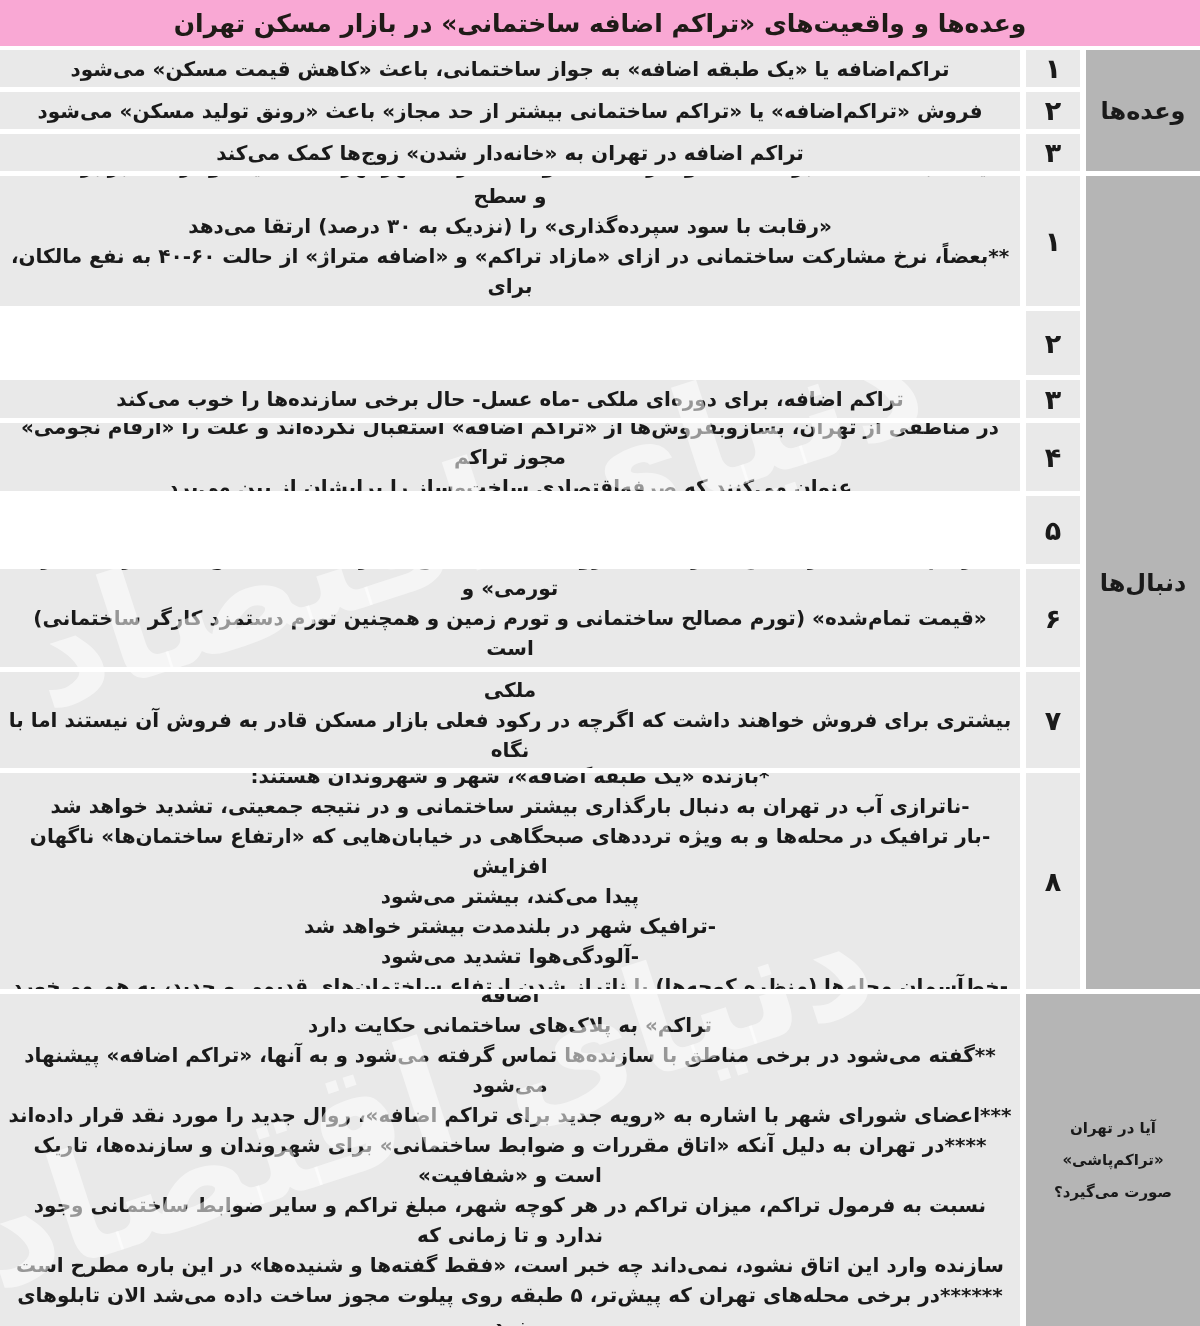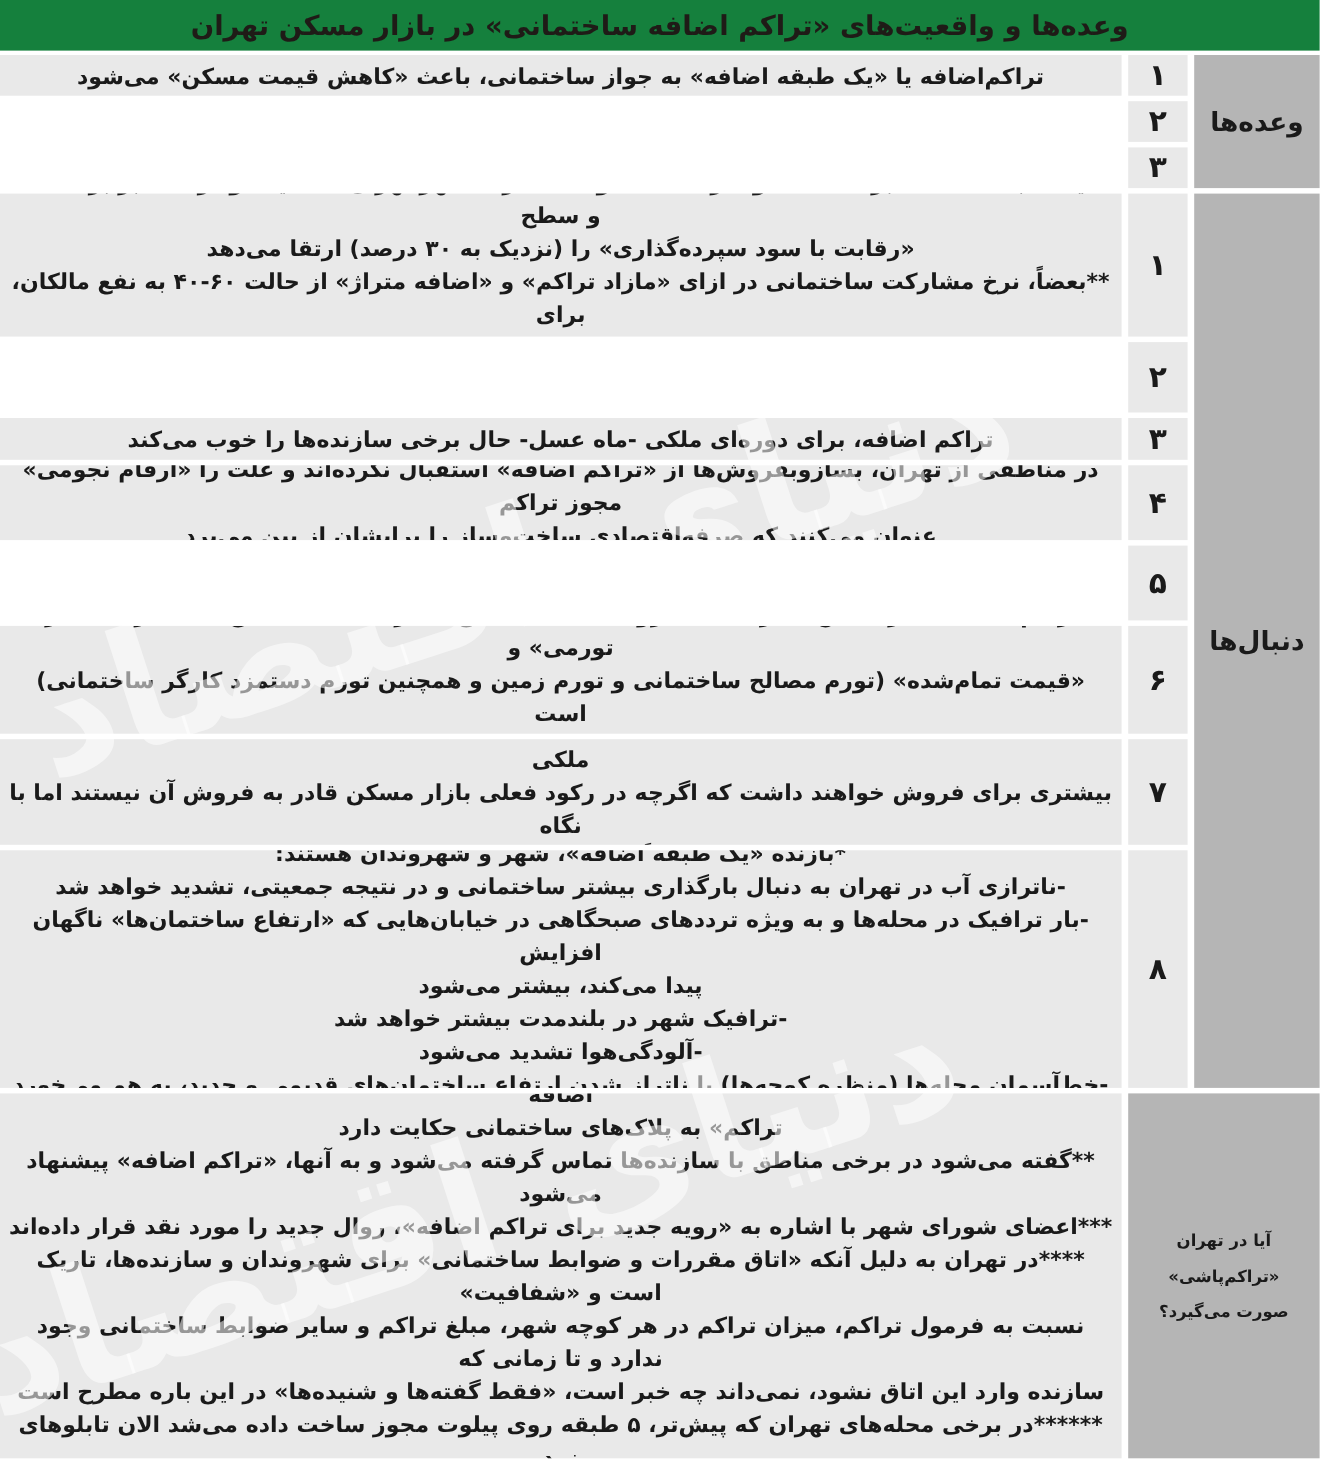--- a/index.html
+++ b/index.html
@@ -9,21 +9,21 @@
     font-weight:bold;
     color:#1a1a1a;
     position:relative;
     height:1326px;
     overflow:hidden;
   }
   .page { position:relative; width:1200px; height:1326px; background:#ffffff; }
 
   .header {
     height:46px;
-    background:#15803d;
+    background:#f9a8d4;
     display:flex; align-items:center; justify-content:center;
     font-size:25px;
     color:#1f1b17;
   }
 
   .grid {
     margin-top:4px;
     display:grid;
     direction:rtl;
     grid-template-columns:114px 54px 1fr; 
@@ -83,22 +83,24 @@
   <div class="header">وعده‌ها و واقعیت‌های «تراکم اضافه ساختمانی» در بازار مسکن تهران</div>
 
   <div class="grid">
 
     <div class="cell cat-cell c1 cat-promises">وعده‌ها</div>
 
     <div class="cell num-cell c2" style="grid-row:1">۱</div>
     <div class="cell text-cell c3" style="grid-row:1">تراکم‌اضافه یا «یک طبقه اضافه» به جواز ساختمانی، باعث «کاهش قیمت مسکن» می‌شود</div>
 
     <div class="cell num-cell c2" style="grid-row:2">۲</div>
+    <div class="cell text-cell c3" style="grid-row:2">فروش «تراکم‌اضافه» یا «تراکم ساختمانی بیشتر از حد مجاز» باعث «رونق تولید مسکن» می‌شود</div>
 
     <div class="cell num-cell c2" style="grid-row:3">۳</div>
+    <div class="cell text-cell c3" style="grid-row:3">تراکم اضافه در تهران به «خانه‌دار شدن» زوج‌ها کمک می‌کند</div>
 
     <div class="cell cat-cell c1 cat-facts">دنبال‌ها</div>
 
     <div class="cell num-cell c2" style="grid-row:4">۱</div>
     <div class="cell text-cell c3" style="grid-row:4">*«یک طبقه اضافه» برای ساخت‌وسازهای مسکونی متعارف شهر تهران، حاشیه‌سود را ۱/۵ برابر می‌کند و سطح
 «رقابت با سود سپرده‌گذاری» را (نزدیک به ۳۰ درصد) ارتقا می‌دهد
 **بعضاً، نرخ مشارکت ساختمانی در ازای «مازاد تراکم» و «اضافه متراژ» از حالت ۶۰-۴۰ به نفع مالکان، برای
 طبقات اضافه معکوس می‌شود و به نفع سازنده تغییر می‌کند</div>
 
     <div class="cell num-cell c2" style="grid-row:5">۲</div>

